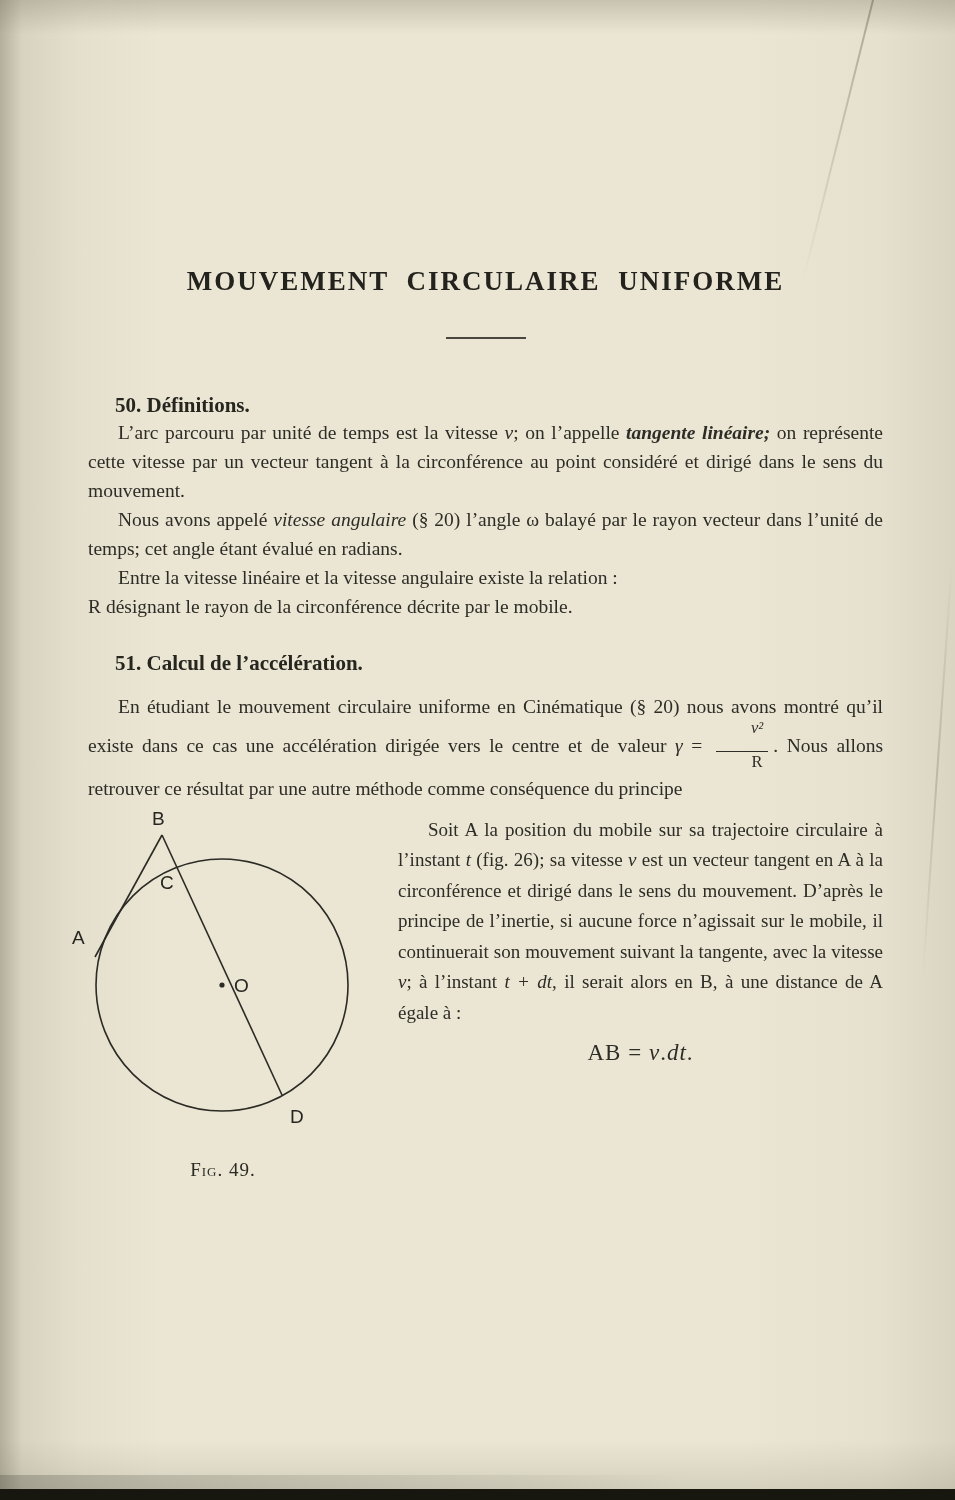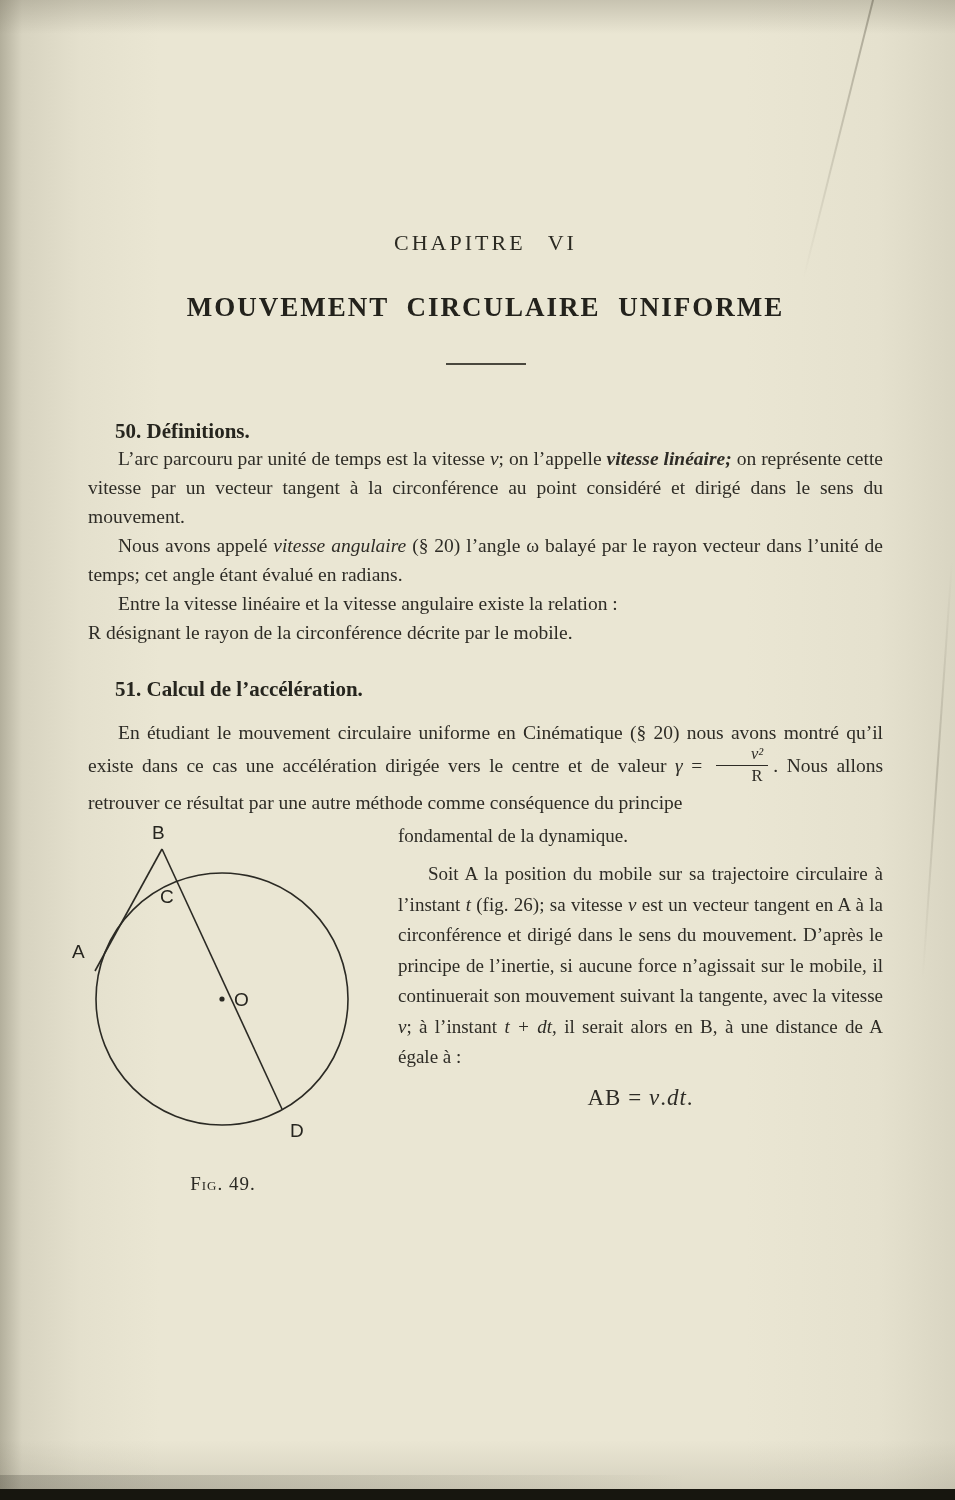--- a/index.html
+++ b/index.html
@@ -79,21 +79,21 @@
     text-align:center; font-size:21px; letter-spacing:1px;
   }
   .equation .eq-num {
     position:absolute; right:2px; top:1px; font-size:19px; letter-spacing:0;
   }
 
   .frac {
     display:inline-block; vertical-align:middle; position:relative; top:-2px;
     text-align:center; font-size:16.5px; line-height:1.15; margin:0 5px;
   }
-  .frac .num { display:block; border-bottom:1.4px solid #2e2c26; padding:0 5px 1px; }
+  .frac .num { display:block; border-bottom:1.4px solid #2e2c26; padding:0 5px 13px; }
   .frac .den { display:block; padding-top:1px; }
 
   .fig-row { display:flex; margin-top:4px; }
   .fig-col { flex:none; width:318px; margin-left:-24px; }
   .fig-col svg { display:block; }
   .caption {
     margin-top:4px; text-align:center;
     font-variant:small-caps; font-size:19px; letter-spacing:1px; color:#2b2a24;
   }
   .text-col { flex:1; padding-left:16px; }
@@ -107,28 +107,27 @@
 </style>
 </head>
 <body>
 
 <div class="page">
   <div class="crease"></div>
   <div class="crease2"></div>
 
   <div class="content">
 
-    <div class="chapter">CHAPITRE VI</div>
     <div class="title">MOUVEMENT CIRCULAIRE UNIFORME</div>
     <div class="divider"></div>
 
     <div class="sec-heading">50. Définitions.</div>
 
 
-    <p class="body ind"><span>L’arc parcouru par unité de temps est la vitesse </span><span class="it">v</span><span>; on l’appelle </span><span class="it bd">vitesse linéaire;</span><span> on représente cette vitesse par un vecteur tangent à la circonférence au point considéré et dirigé dans le sens du mouvement.</span></p>
+    <p class="body ind"><span>L’arc parcouru par unité de temps est la vitesse </span><span class="it">v</span><span>; on l’appelle </span><span class="it bd">tangente linéaire;</span><span> on représente cette vitesse par un vecteur tangent à la circonférence au point considéré et dirigé dans le sens du mouvement.</span></p>
 
     <p class="body ind"><span>Nous avons appelé </span><span class="it">vitesse angulaire</span><span> (§ 20) l’angle ω balayé par le rayon vecteur dans l’unité de temps; cet angle étant évalué en radians.</span></p>
 
     <p class="body ind">Entre la vitesse linéaire et la vitesse angulaire existe la relation :</p>
 
 
     <p class="body">R désignant le rayon de la circonférence décrite par le mobile.</p>
 
     <div class="sec-heading second">51. Calcul de l’accélération.</div>
 
@@ -150,21 +149,20 @@
           <text x="88" y="18">B</text>
           <text x="96" y="82">C</text>
           <text x="8" y="137">A</text>
           <text x="170" y="185">O</text>
           <text x="226" y="316">D</text>
         </svg>
         <div class="caption">Fig. 49.</div>
       </div>
 
       <div class="text-col">
-        <p class="body">fondamental de la dynamique.</p>
         <p class="body ind" style="margin-top:8px;"><span>Soit A la position du mobile sur sa trajectoire circulaire à l’instant </span><span class="it">t</span><span> (fig. 26); sa vitesse </span><span class="it">v</span><span> est un vecteur tangent en A à la circonférence et dirigé dans le sens du mouvement. D’après le principe de l’inertie, si aucune force n’agissait sur le mobile, il continuerait son mouvement suivant la tangente, avec la vitesse </span><span class="it">v</span><span>; à l’instant </span><span class="it">t + dt</span><span>, il serait alors en B, à une distance de A égale à :</span></p>
         <div class="equation2"><span>AB = </span><span class="it">v</span><span>.</span><span class="it">dt</span><span>.</span></div>
       </div>
 
     </div>
 
   </div>
 
   <div class="shadow-strip"></div>
   <div class="bottom-edge"></div>

